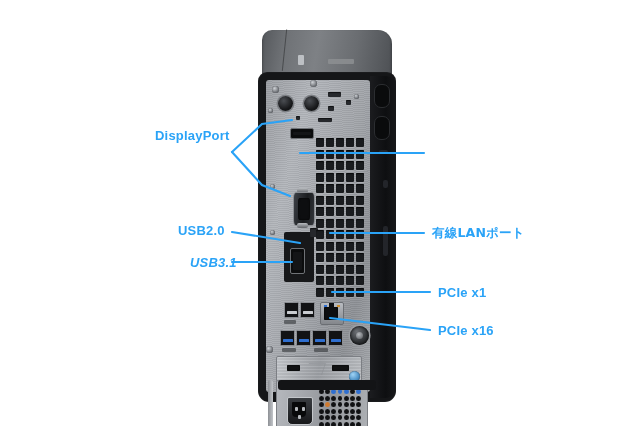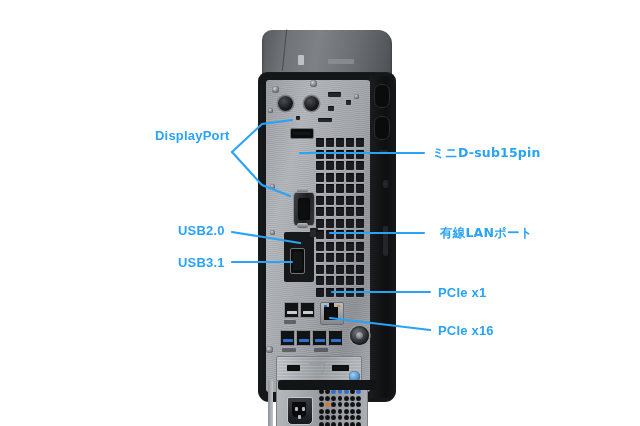--- a/index.html
+++ b/index.html
@@ -468,23 +468,22 @@
       <path d="M430 292 L332 292"></path>
 
       <path d="M430 330 L330 318"></path>
     </g>
   </svg>
 
   <div class="label" style="left:155px;top:135px;transform:translateY(-50%);">DisplayPort</div>
 
   <div class="label" style="left:178px;top:230px;transform:translateY(-50%);">USB2.0</div>
 
-  <div class="label" style="left:178px;top:262px;transform:translateY(-50%);">USB3.1</div>
-
-  <div class="label jp" style="left:432px;top:153px;transform:translateY(-50%);">ミニD-sub15pin</div>
-
-  <div class="label jp" style="left:432px;top:233px;transform:translateY(-50%);margin-left:8px;">有線LANポート</div>
+  <div class="label" style="left:190px;top:262px;transform:translateY(-50%);font-style:italic;">USB3.1</div>
+
+
+  <div class="label jp" style="left:432px;top:233px;transform:translateY(-50%);">有線LANポート</div>
 
   <div class="label" style="left:438px;top:292px;transform:translateY(-50%);">PCIe x1</div>
 
   <div class="label" style="left:438px;top:330px;transform:translateY(-50%);">PCIe x16</div>
 
 </div>
 
 </body></html>

